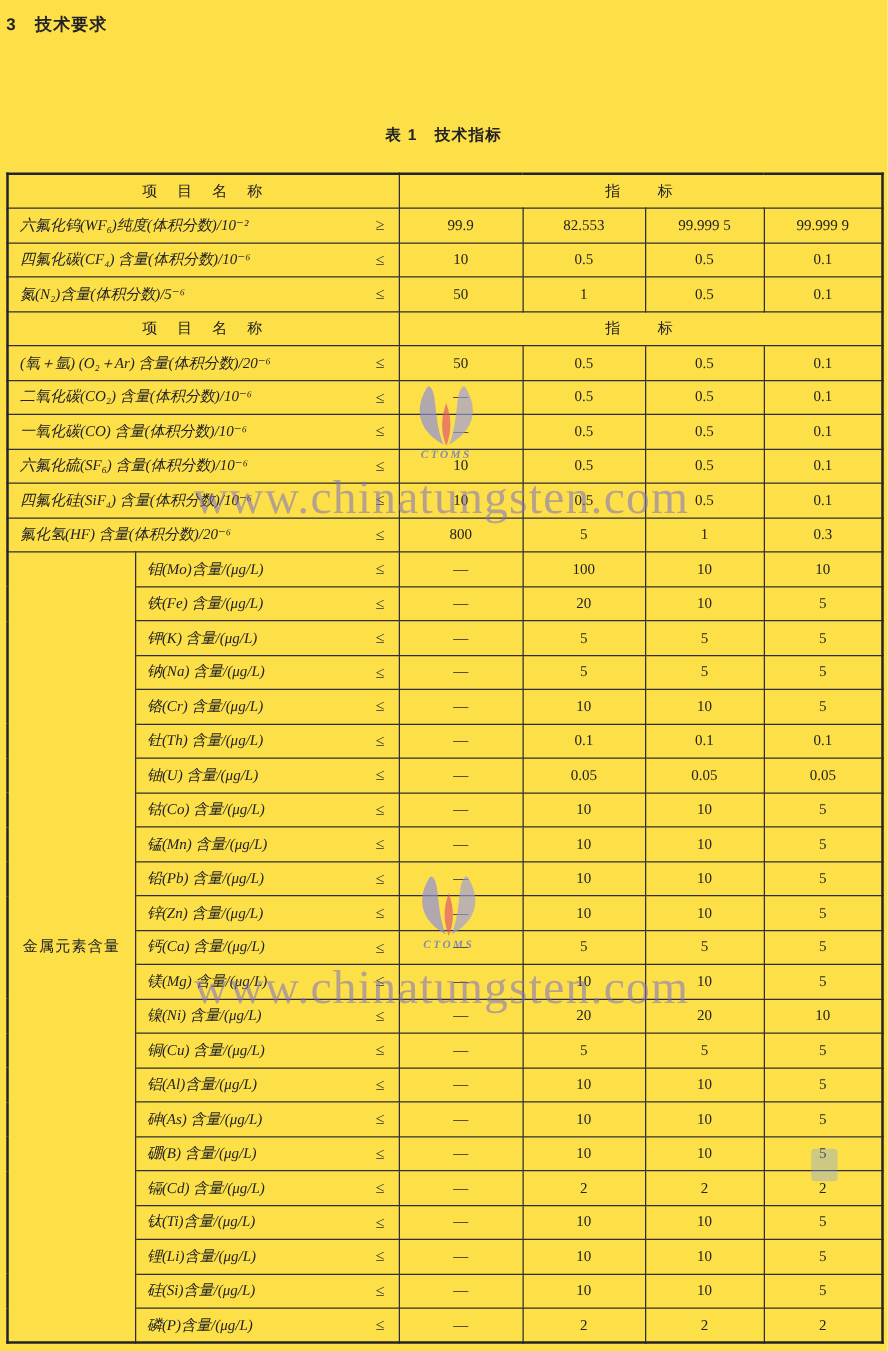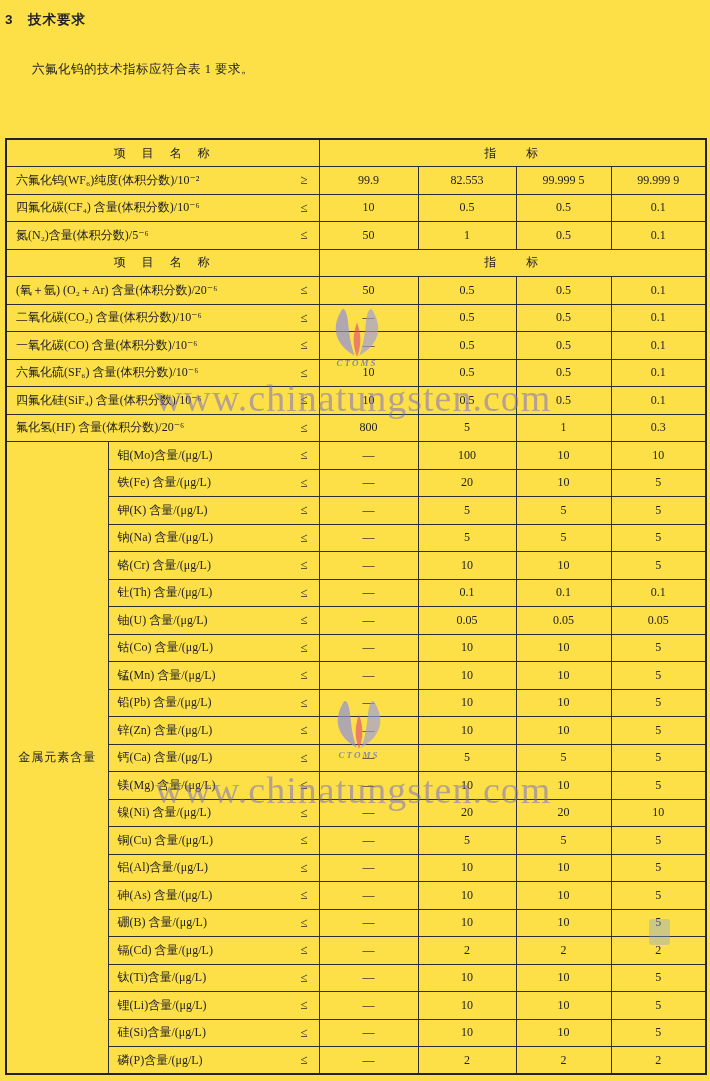--- a/index.html
+++ b/index.html
@@ -40,21 +40,21 @@
     text-align: center;
     vertical-align: middle;
     padding: 0 3px;
     overflow: hidden;
     white-space: nowrap;
   }
   td.hdr { font-weight: normal; letter-spacing: 2px; }
   td.item-cell { text-align: left; padding: 0; }
   .item-flex {
     display: flex; justify-content: space-between; align-items: center;
-    padding: 0 8px 0 6px; height: 100%;
+    padding: 0 8px 0 6px; height: 100%; font-style: italic;
   }
   .item-flex .op { font-size: 13px; color: #2a2a30; }
   td.metals-label { font-size: 12px; letter-spacing: 1px; }
 
   
   .wm { position: absolute; pointer-events: none; }
   .wm-site {
     font-family: Liberation Serif, serif;
     font-size: 38px; line-height: 1;
     color: #7d6fc8; opacity: 0.55; letter-spacing: 1px;
@@ -72,21 +72,21 @@
     background: rgba(125, 160, 225, 0.38); border-radius: 3px;
     pointer-events: none;
   }
 </style>
 </head>
 <body>
 
 <div class="page">
 
   <div class="section-heading">3　技术要求</div>
-  <div class="intro">六氟化钨的技术指标应符合表 1 要求。</div>
+  <div class="caption">表 1　技术指标</div>
 
   <table class="spec">
     <colgroup>
       <col style="width:102px">
         <col style="width:211px">
       <col style="width:99px">
         <col style="width:98px">
       <col style="width:95px">
         <col style="width:95px">
     </colgroup>

